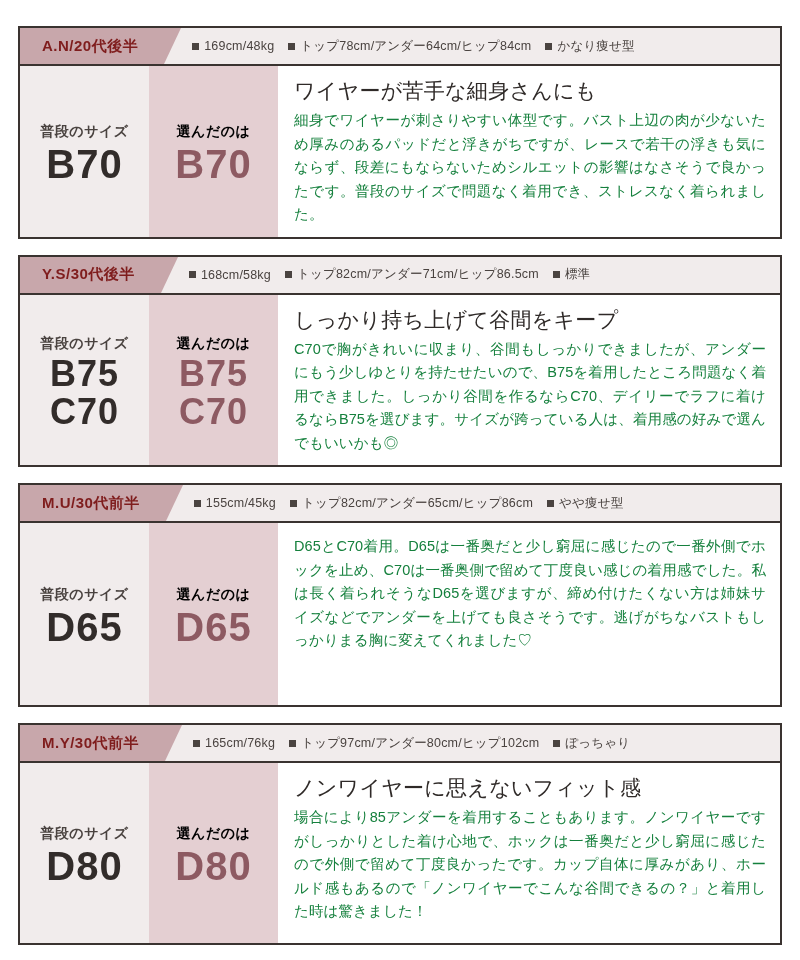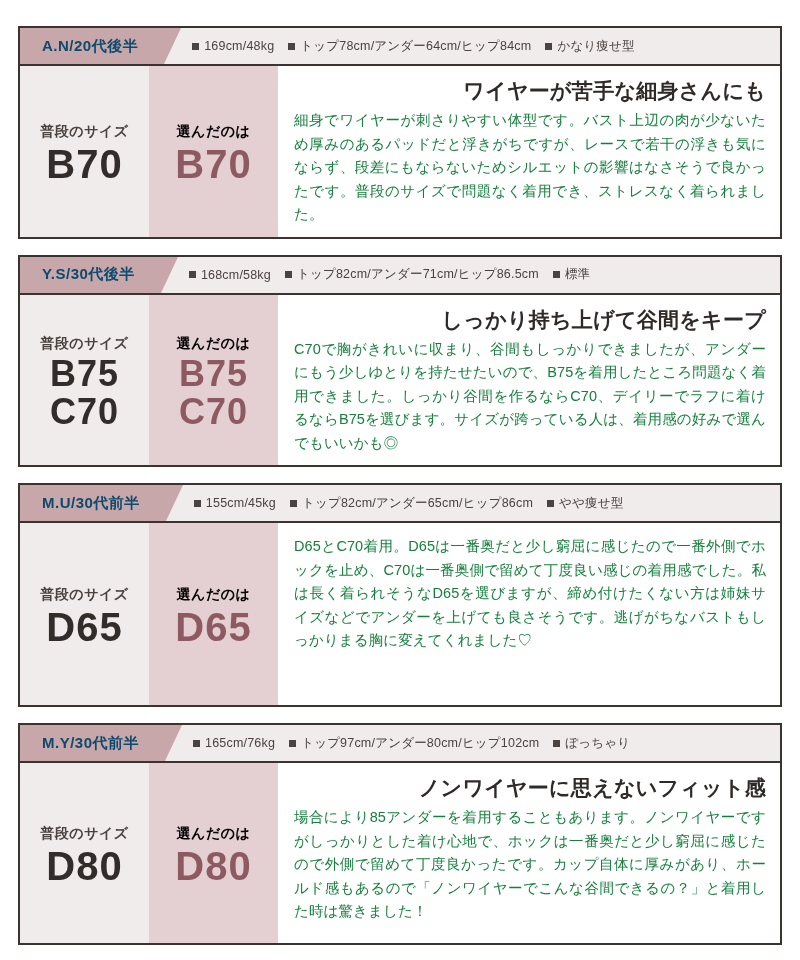--- a/index.html
+++ b/index.html
@@ -33,21 +33,21 @@
     display: flex;
     align-items: stretch;
     height: 36px;
     background: #f1ecec;
     border-bottom: 2px solid #3a3330;
     position: relative;
     overflow: hidden;
   }
   .head-name {
     background: #c8a7ab;
-    color: #0c4a6e;
+    color: #7f1d1d;
     font-size: 15px;
     font-weight: bold;
     letter-spacing: 0.5px;
     display: flex;
     align-items: center;
     padding: 0 26px 0 22px;
     position: relative;
     white-space: nowrap;
   }
   .head-name::after {
@@ -131,26 +131,25 @@
   .size-col.chosen .size-value {
     color: #8d5a62;
   }
   .text-block {
     flex: 1;
     padding: 12px 14px 10px 16px;
     box-sizing: border-box;
   }
   .review-title {
     font-size: 21px;
-    font-weight: bold;
+    font-weight: normal;
     color: #2f2a28;
     letter-spacing: 0.3px;
     margin: 0 0 6px 0;
     line-height: 1.2;
-    text-align: right;
   }
   .review-text {
     font-size: 14.5px;
     line-height: 1.62;
     color: #15803d;
     letter-spacing: 0.1px;
     margin: 0;
     text-align: justify;
   }
   

